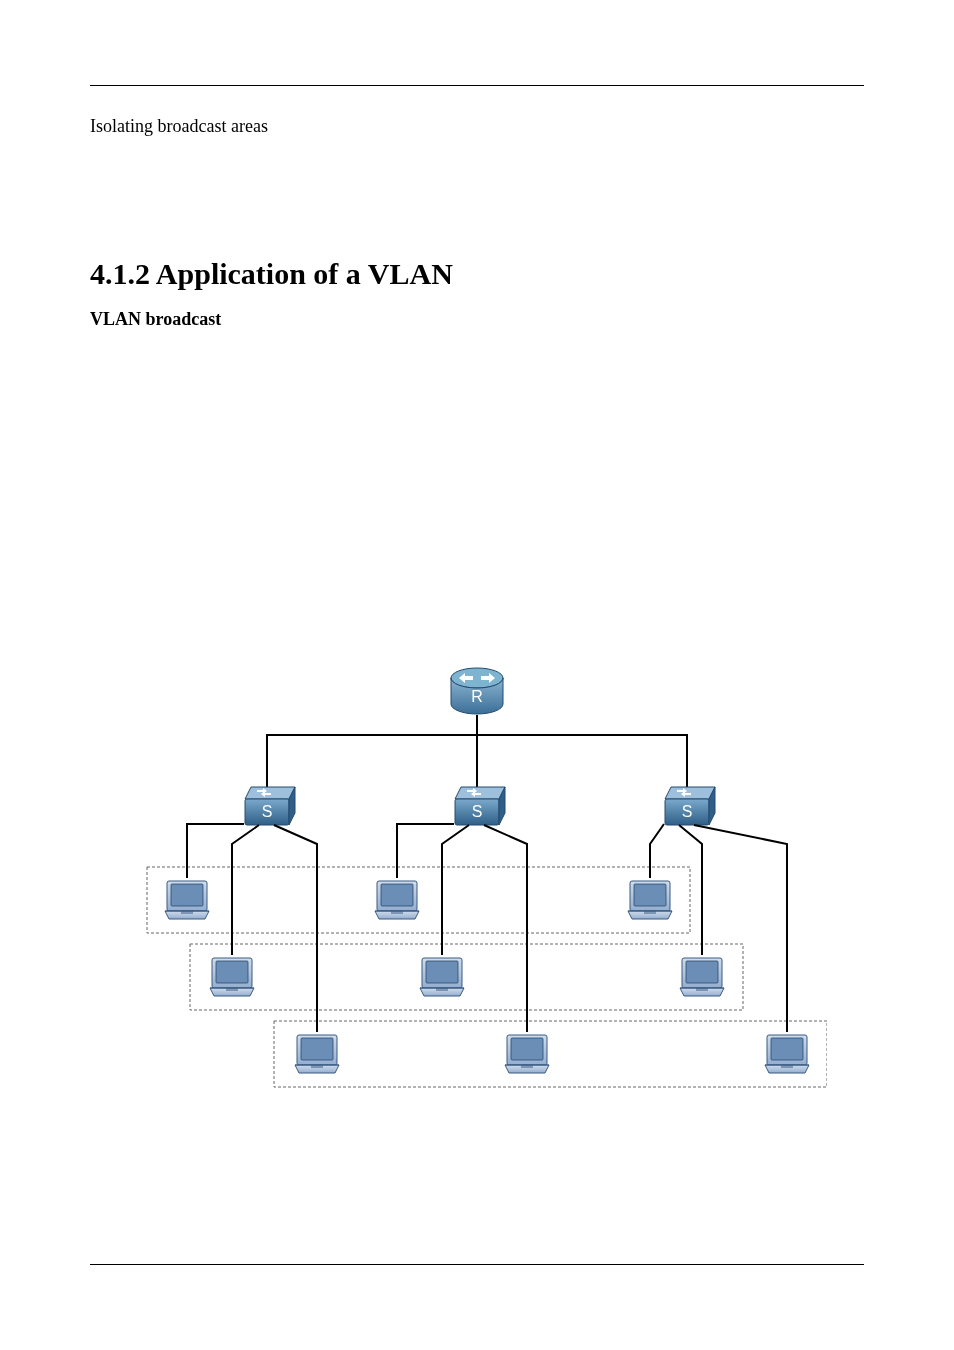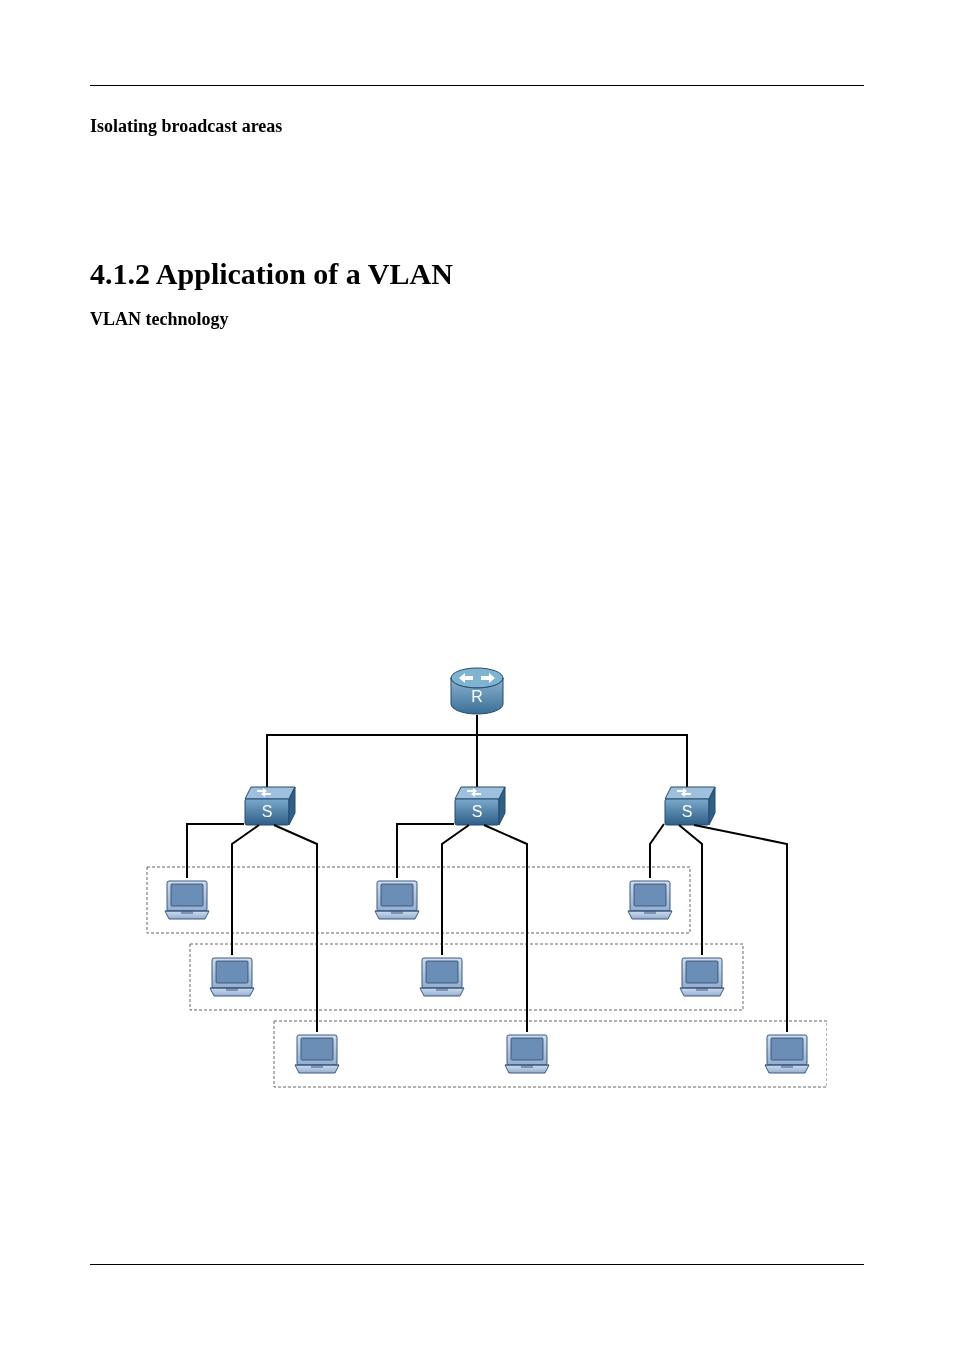--- a/index.html
+++ b/index.html
@@ -24,21 +24,21 @@
     .bottom-rule {
       border: none;
       border-top: 1px solid #000;
       position: absolute;
       bottom: 85px;
       left: 90px;
       right: 90px;
     }
     .h3 {
       font-size: 18px;
-      font-weight: bold;
+      font-weight: normal;
       margin-bottom: 120px;
     }
     .h2 {
       font-size: 30px;
       font-weight: bold;
       margin-bottom: 18px;
     }
     .sub {
       font-size: 18px;
       font-weight: bold;
@@ -54,21 +54,21 @@
   </style>
 </head>
 <body>
 
 <hr class="top-rule">
 
 <h3 class="h3">Isolating broadcast areas</h3>
 
 <h2 class="h2">4.1.2 Application of a VLAN</h2>
 
-<h3 class="sub">VLAN technology</h3>
+<h3 class="sub">VLAN broadcast</h3>
 
 <div class="diagram">
   <svg width="700" height="430" viewBox="0 0 700 430">
     <defs>
       <linearGradient id="routerGrad" x1="0%" y1="0%" x2="0%" y2="100%">
         <stop offset="0%" stop-color="#8bb5d1"></stop>
         <stop offset="100%" stop-color="#3b6e97"></stop>
       </linearGradient>
       <linearGradient id="switchGrad" x1="0%" y1="0%" x2="0%" y2="100%">
         <stop offset="0%" stop-color="#7aa9cc"></stop>

